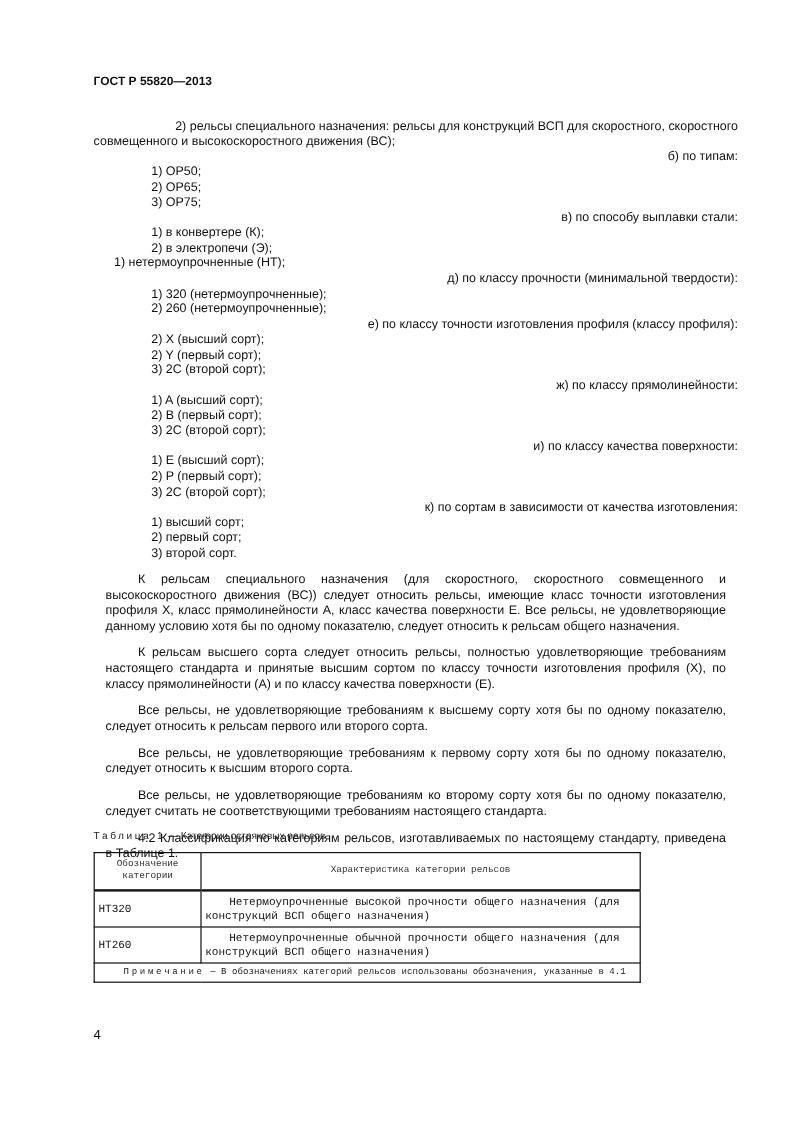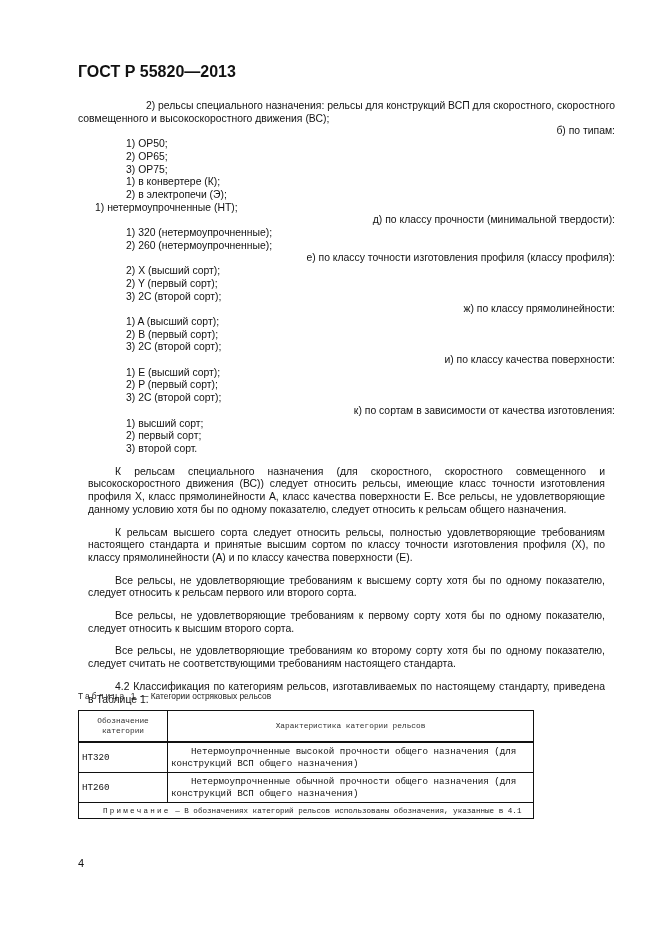--- a/index.html
+++ b/index.html
@@ -1,18 +1,18 @@
 <!DOCTYPE html>
 <html><head>
 <meta charset="utf-8">
 <style>
   html, body { margin: 0; padding: 0; background: #ffffff; }
   body { width: 661px; height: 936px; position: relative; overflow: hidden;
          font-family: "Liberation Sans", sans-serif; color: #111; }
-  .header { position: absolute; left: 78px; top: 63px; font-size: 16px; font-weight: bold; }
+  .header { position: absolute; left: 78px; top: 63px; font-size: 10px; font-weight: bold; }
   .body-text { position: absolute; left: 78px; top: 100px; width: 537px; font-size: 10.4px; line-height: 12.7px; }
   .line { white-space: nowrap; }
   .l1 { padding-left: 27px; text-align: right; }
   .l2 { padding-left: 48px; }
   .l0b { padding-left: 17px; }
   .p { text-indent: 27px; text-align: justify; margin: 10px; }
   .caption { position: absolute; left: 78px; top: 691px; font-size: 8.4px; color: #222; }
   .caption .sp { letter-spacing: 2.2px; }
   table.t { position: absolute; left: 78px; top: 710px; width: 456px; border-collapse: collapse; font-size: 9.2px; font-family: Liberation Mono, monospace; }
   table.t td, table.t th { border: 1px solid #111; padding: 0 3px; vertical-align: middle; }
@@ -32,20 +32,21 @@
 
 <div class="body-text">
   <div class="line l1">2) рельсы специального назначения: рельсы для конструкций ВСП для скоростного, скоростного</div>
   <div class="line">совмещенного и высокоскоростного движения (ВС);</div>
 
   <div class="line l1">б) по типам:</div>
   <div class="line l2">1) ОР50;</div>
   <div class="line l2">2) ОР65;</div>
   <div class="line l2">3) ОР75;</div>
 
+  <div class="line l1">в) по способу выплавки стали:</div>
   <div class="line l2">1) в конвертере (К);</div>
   <div class="line l2">2) в электропечи (Э);</div>
 
   <div class="line l0b">1) нетермоупрочненные (НТ);</div>
 
   <div class="line l1">д) по классу прочности (минимальной твердости):</div>
   <div class="line l2">1) 320 (нетермоупрочненные);</div>
   <div class="line l2">2) 260 (нетермоупрочненные);</div>
 
   <div class="line l1">е) по классу точности изготовления профиля (классу профиля):</div>

